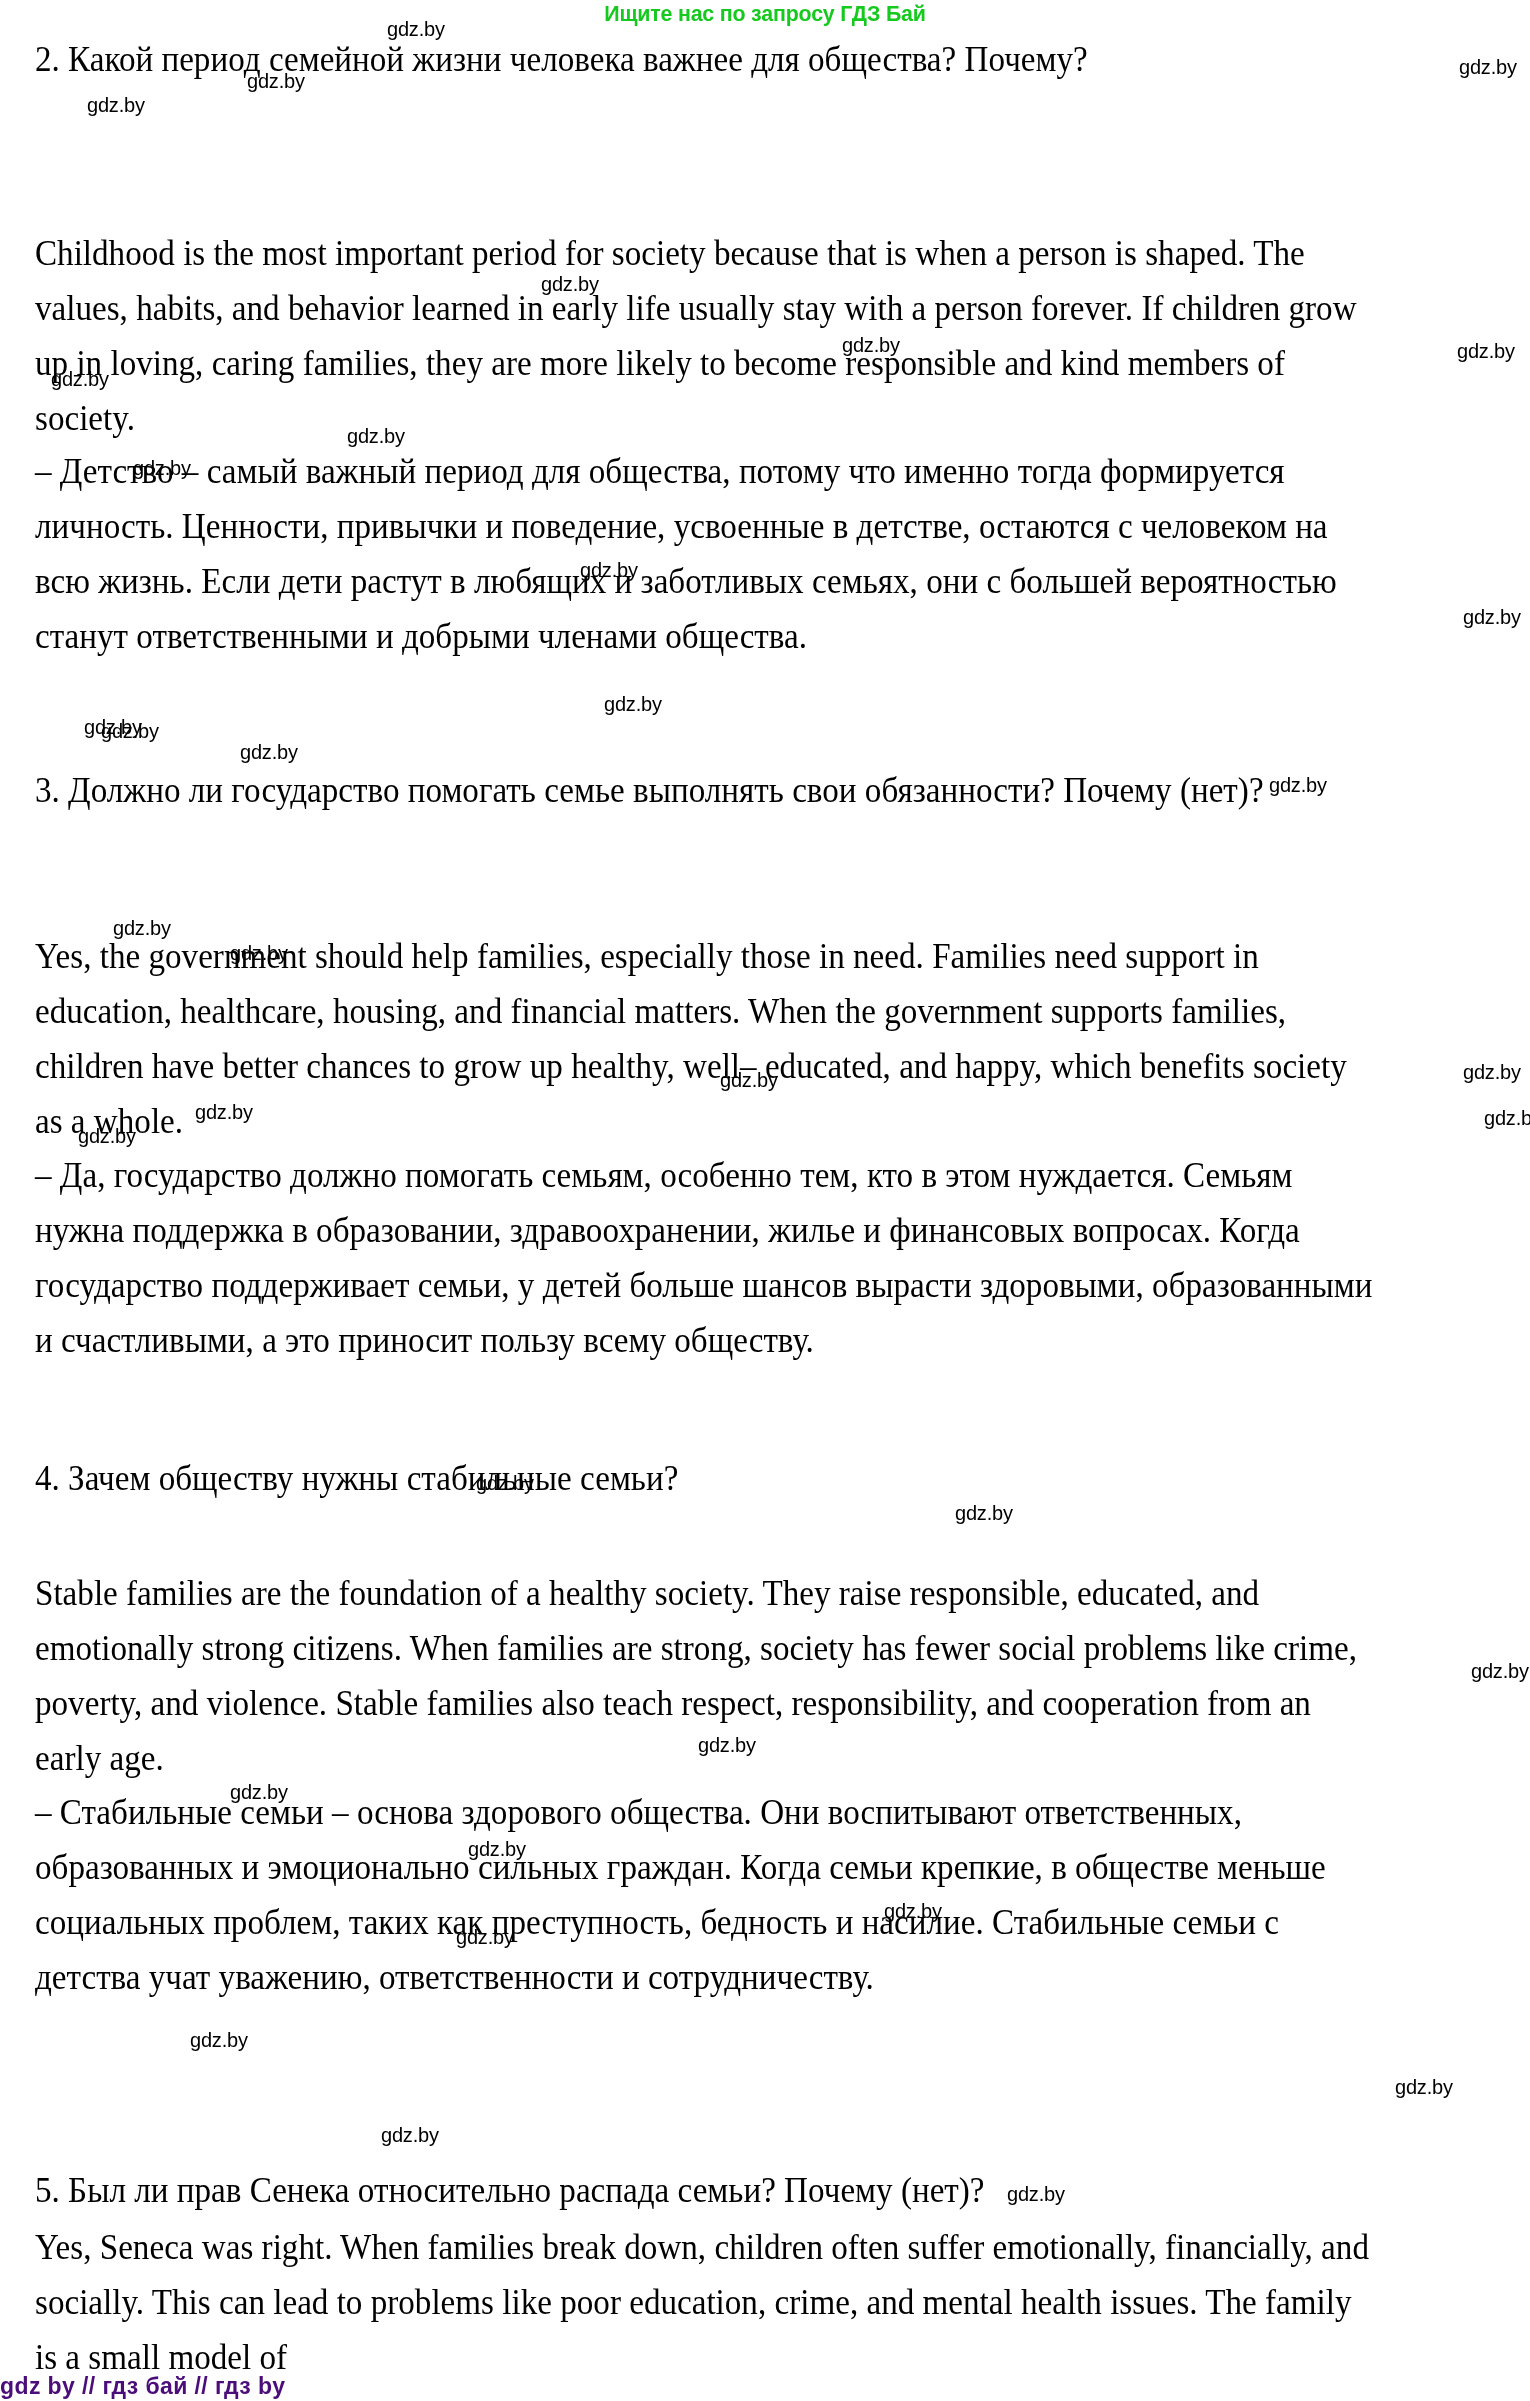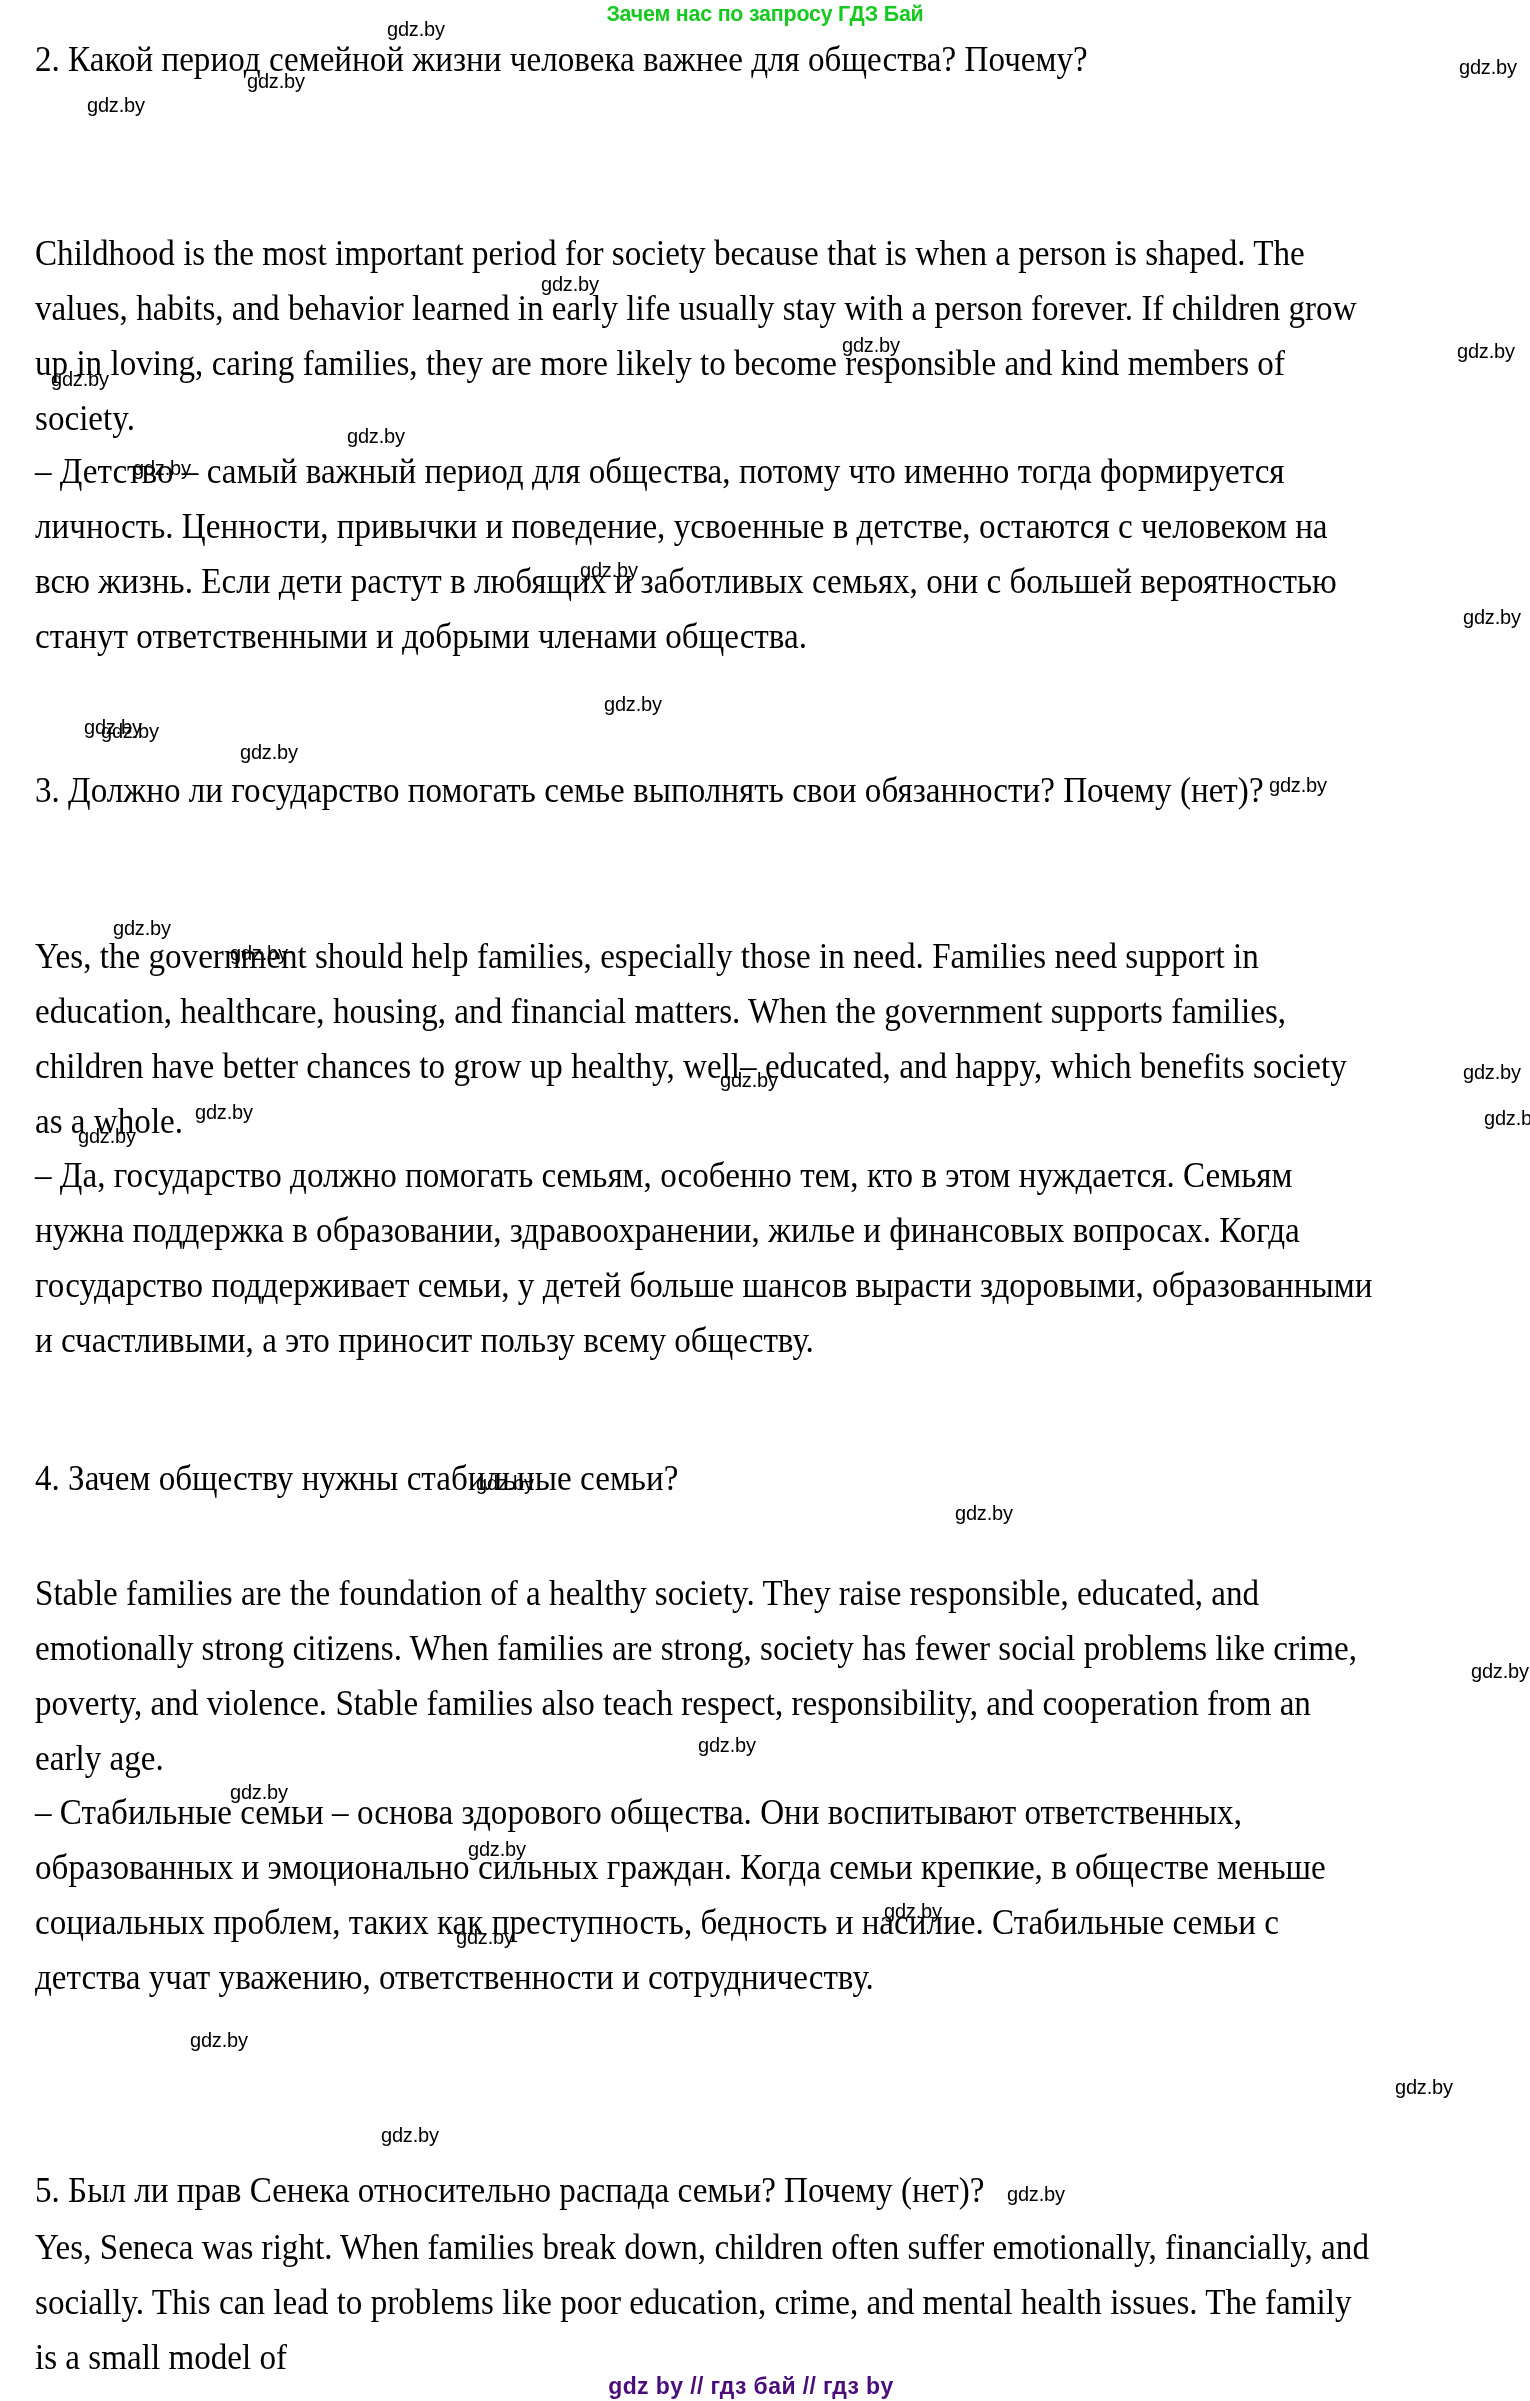--- a/index.html
+++ b/index.html
@@ -69,35 +69,35 @@
     line-height: 1;
     letter-spacing: -0.2px;
   }
 
   
   #footer {
     position: absolute;
     left: 0;
     top: 2373px;
     width: 1502px;
-    text-align: center;
+    text-align: left;
     color: #4b0d7a;
     font-family: "Liberation Sans", "DejaVu Sans", sans-serif;
     font-size: 23px;
     font-weight: 600;
     white-space: nowrap;
     letter-spacing: 0.4px;
   }
 </style>
 </head>
 <body>
 
 <div id="content">
 
-  <div id="header-banner">Зачем нас по запросу ГДЗ Бай</div>
+  <div id="header-banner">Ищите нас по запросу ГДЗ Бай</div>
 
   <div class="blk q" style="top:32px; line-height:54px;">
     <p style="text-align:justify; text-align-last:left;">2. Какой период семейной жизни человека важнее для общества? Почему?</p>
   </div>
 
   <div class="blk" style="top:226px;">
     <p>Childhood is the most important period for society because that is when a person is shaped. The values, habits, and behavior learned in early life usually stay with a person forever. If children grow up in loving, caring families, they are more likely to become responsible and kind members of society.</p>
   </div>
 
   <div class="blk" style="top:444px;">

